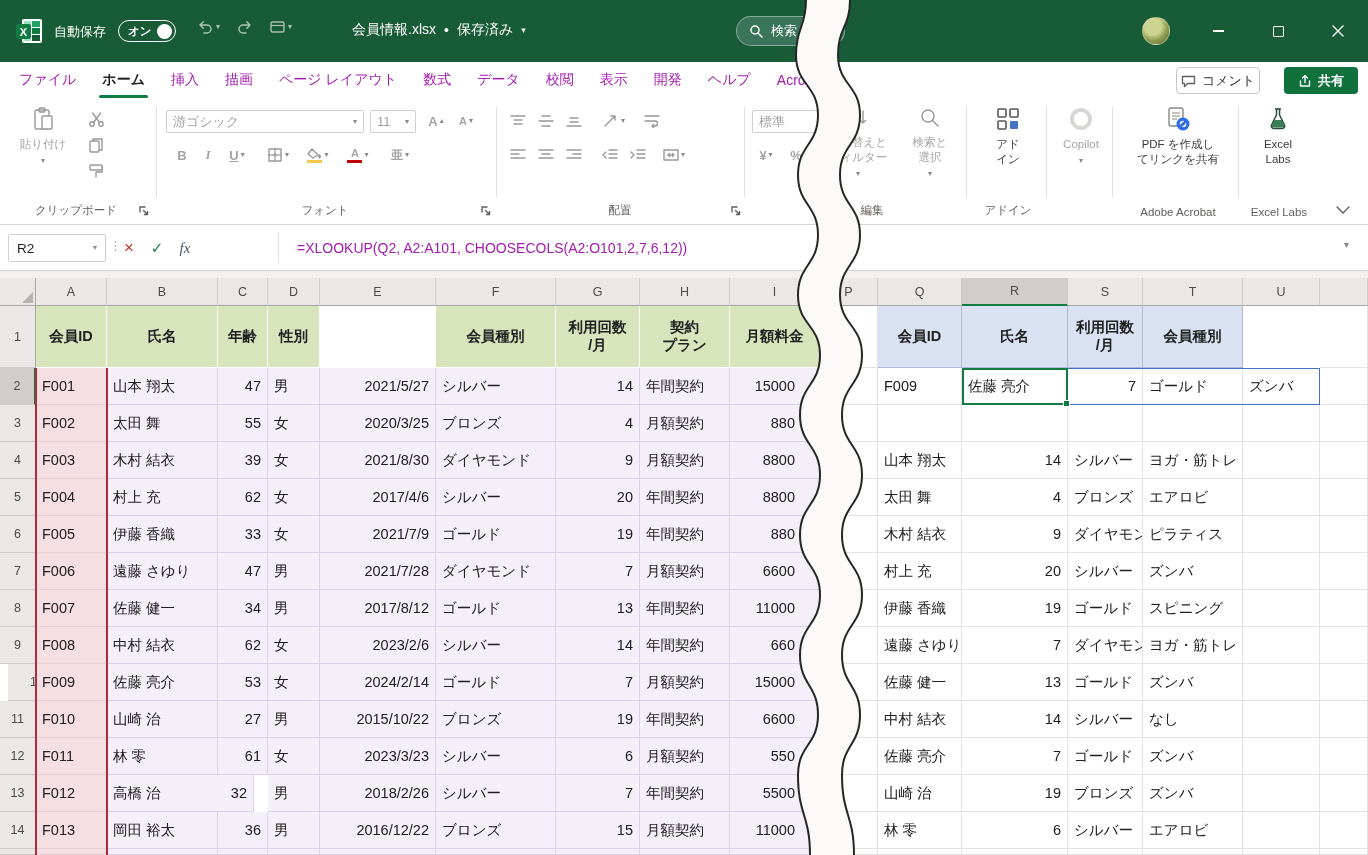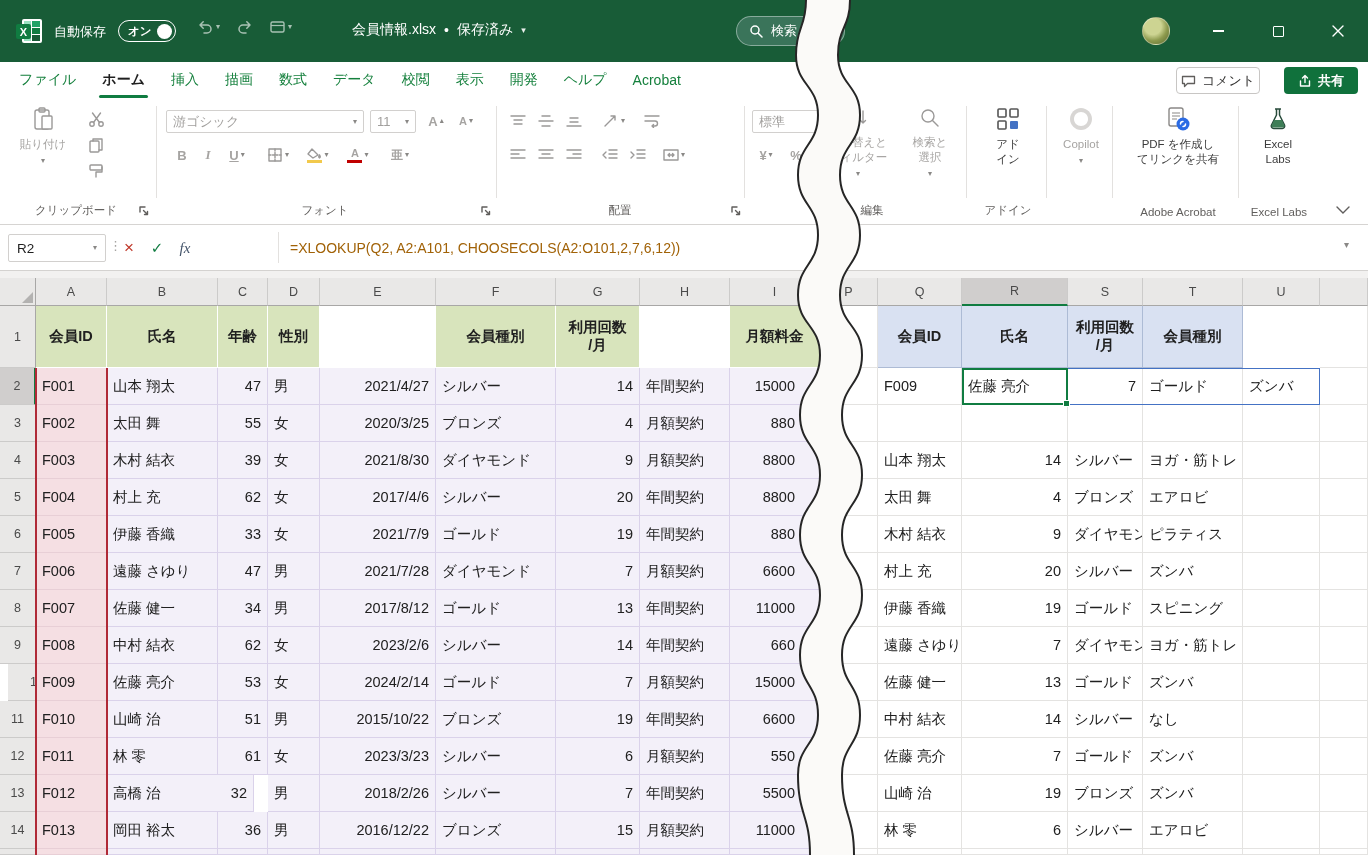--- a/index.html
+++ b/index.html
@@ -20,21 +20,21 @@
 #search-pill{position:absolute;left:736px;top:16px;width:109px;height:30px;background:#3A745A;border:1px solid rgba(255,255,255,.4);border-radius:15px;display:flex;align-items:center;gap:8px;padding:0 12px;font-size:13px}
 #avatar{position:absolute;left:1142px;top:17px;width:28px;height:28px;border-radius:50%;background:radial-gradient(circle at 38% 32%,#CDD492 0 35%,#8D9A4E 60%,#55642B 100%);border:1px solid rgba(255,255,255,.35)}
 .winbtn{position:absolute;top:0;width:60px;height:62px;display:flex;align-items:center;justify-content:center}
 #btn-min{left:1188px}#btn-max{left:1248px}#btn-close{left:1308px}
 #btn-min .bar{width:11px;height:1.5px;background:#fff}
 #btn-max .box{width:11px;height:11px;border:1.3px solid #fff;border-radius:1px}
 
 
 #tabsrow{position:absolute;left:0;top:62px;width:1368px;height:36px;background:#fff}
 #tabsrow .tabs{display:flex;height:100%;padding-left:6px}
-.tab{position:relative;display:flex;align-items:center;padding:0 13px;font-size:14px;color:#15803d;cursor:pointer;white-space:nowrap}
+.tab{position:relative;display:flex;align-items:center;padding:0 13px;font-size:14px;color:#a21caf;cursor:pointer;white-space:nowrap}
 .tab.active{font-weight:bold;color:#1f1f1f}
 .tab.active::after{content:"";position:absolute;left:10px;right:10px;bottom:0;height:3px;background:#107C41;border-radius:2px}
 #comment-btn{position:absolute;left:1176px;top:5px;width:84px;height:27px;border:1px solid #C8C6C4;border-radius:4px;background:#fff;display:flex;align-items:center;justify-content:center;gap:6px;font-size:13px;color:#323130}
 #share-btn{position:absolute;left:1284px;top:5px;width:74px;height:27px;border-radius:4px;background:#10713C;display:flex;align-items:center;justify-content:center;gap:6px;font-size:13px;color:#fff;font-weight:bold}
 
 
 #ribbon{position:absolute;left:0;top:98px;width:1368px;height:127px;background:#fff;border-bottom:1px solid #D6D4D2}
 .vsep{position:absolute;top:8px;bottom:26px;width:1px;background:#E3E1DF}
 .gfooter{position:absolute;bottom:6px;font-size:11.5px;color:#605E5C;text-align:center}
 .launcher{position:absolute;bottom:7px;width:14px;height:14px}
@@ -53,21 +53,21 @@
 
 #formularow{position:absolute;left:0;top:225px;width:1368px;height:46px;background:#fff;border-bottom:1px solid #D4D2D0}
 #namebox{position:absolute;left:8px;top:9px;width:98px;height:28px;border:1px solid #D2D0CE;display:flex;align-items:center;padding:12px 8px;font-size:13.5px;border-radius:2px}
 #namebox .chev{margin-left:auto}
 #fbar-split{position:absolute;left:109px;top:13px;font-size:13px;color:#A6A4A2;letter-spacing:-1px}
 .fbtn{position:absolute;top:9px;width:26px;height:28px;display:flex;align-items:center;justify-content:center;font-size:15px;cursor:pointer}
 #fx-cancel{left:116px;color:#C0392B;font-size:17px}
 #fx-enter{left:144px;color:#107C41}
 #fx-label{left:172px;color:#44546A;font-family:"Liberation Serif","DejaVu Serif",serif;font-style:italic;font-size:15px}
 #fbar-div{position:absolute;left:278px;top:7px;bottom:7px;width:1px;background:#E3E1DF}
-#formula-text{position:absolute;left:290px;top:0;height:46px;display:flex;align-items:center;font-size:14px;color:#a16207;white-space:pre}
+#formula-text{position:absolute;left:297px;top:0;height:46px;display:flex;align-items:center;font-size:14px;color:#a21caf;white-space:pre}
 #fbar-expand{position:absolute;left:1344px;top:15px;font-size:10px;color:#8A8886}
 
 
 #gapstrip{position:absolute;left:0;top:271px;width:1368px;height:7px;background:#F2F1F0}
 
 
 #grid{position:absolute;left:0;top:278px;width:1368px;height:577px;background:#fff;overflow:hidden}
 .gc{position:absolute;display:flex;align-items:center;padding:0 6px;font-size:14.5px;color:#202020;white-space:nowrap;overflow:hidden}
 .ar{justify-content:flex-end}
 .padI{padding-right:24px}
@@ -149,20 +149,21 @@
       </svg>
   </div>
 </div>
 
 <div id="tabsrow">
   <div class="tabs">
     <span class="tab">ファイル</span>
     <span class="tab active">ホーム</span>
     <span class="tab">挿入</span>
     <span class="tab">描画</span>
+    <span class="tab">ページ レイアウト</span>
     <span class="tab">数式</span>
     <span class="tab">データ</span>
     <span class="tab">校閲</span>
     <span class="tab">表示</span>
     <span class="tab">開発</span>
     <span class="tab">ヘルプ</span>
     <span class="tab">Acrobat</span>
   </div>
   <div id="comment-btn">
     <svg width="15" height="14" viewBox="0 0 15 14">
@@ -484,33 +485,35 @@
     <div class="gc rowh" style="left: 0px; top: 497px; width: 36px; height: 37px;">13</div>
     <div class="gc rowh" style="left: 0px; top: 534px; width: 36px; height: 37px;">14</div>
     <div class="gc rowh" style="left: 0px; top: 571px; width: 36px; height: 6px;"></div>
     <div class="gc lh wrap" style="left: 36px; top: 28px; width: 71px; height: 62px;">会員ID</div>
     <div class="gc lh wrap" style="left: 107px; top: 28px; width: 111px; height: 62px;">氏名</div>
     <div class="gc lh wrap" style="left: 218px; top: 28px; width: 50px; height: 62px;">年齢</div>
     <div class="gc lh wrap" style="left: 268px; top: 28px; width: 52px; height: 62px;">性別</div>
     <div class="gc lh wrap" style="left: 436px; top: 28px; width: 120px; height: 62px;">会員種別</div>
     <div class="gc lh wrap" style="left: 556px; top: 28px; width: 84px; height: 62px;">利用回数
 /月</div>
+    <div class="gc lh wrap" style="left: 640px; top: 28px; width: 90px; height: 62px;">契約
+プラン</div>
     <div class="gc lh wrap" style="left: 730px; top: 28px; width: 90px; height: 62px;">月額料金</div>
     <div class="gc def" style="left: 820px; top: 28px; width: 58px; height: 62px;"></div>
     <div class="gc rh wrap" style="left: 878px; top: 28px; width: 84px; height: 62px;">会員ID</div>
     <div class="gc rh wrap" style="left: 962px; top: 28px; width: 106px; height: 62px;">氏名</div>
     <div class="gc rh wrap" style="left: 1068px; top: 28px; width: 75px; height: 62px;">利用回数
 /月</div>
     <div class="gc rh wrap" style="left: 1143px; top: 28px; width: 100px; height: 62px;">会員種別</div>
     <div class="gc def" style="left: 1320px; top: 28px; width: 48px; height: 62px;"></div>
     <div class="gc la" style="left: 36px; top: 90px; width: 71px; height: 37px;">F001</div>
     <div class="gc lb" style="left: 107px; top: 90px; width: 111px; height: 37px;">山本 翔太</div>
     <div class="gc lb ar" style="left: 218px; top: 90px; width: 50px; height: 37px;">47</div>
     <div class="gc lb" style="left: 268px; top: 90px; width: 52px; height: 37px;">男</div>
-    <div class="gc lb ar" style="left: 320px; top: 90px; width: 116px; height: 37px;">2021/4/27</div>
+    <div class="gc lb ar" style="left: 320px; top: 90px; width: 116px; height: 37px;">2021/5/27</div>
     <div class="gc lb" style="left: 436px; top: 90px; width: 120px; height: 37px;">シルバー</div>
     <div class="gc lb ar" style="left: 556px; top: 90px; width: 84px; height: 37px;">14</div>
     <div class="gc lb" style="left: 640px; top: 90px; width: 90px; height: 37px;">年間契約</div>
     <div class="gc lb ar padI" style="left: 730px; top: 90px; width: 90px; height: 37px;">15000</div>
     <div class="gc def" style="left: 820px; top: 90px; width: 58px; height: 37px;"></div>
     <div class="gc def" style="left: 878px; top: 90px; width: 84px; height: 37px;">F009</div>
     <div class="gc def" style="left: 962px; top: 90px; width: 106px; height: 37px;">佐藤 亮介</div>
     <div class="gc def ar" style="left: 1068px; top: 90px; width: 75px; height: 37px;">7</div>
     <div class="gc def" style="left: 1143px; top: 90px; width: 100px; height: 37px;">ゴールド</div>
     <div class="gc def" style="left: 1243px; top: 90px; width: 77px; height: 37px;">ズンバ</div>
@@ -638,21 +641,21 @@
     <div class="gc lb ar padI" style="left: 730px; top: 386px; width: 90px; height: 37px;">15000</div>
     <div class="gc def" style="left: 820px; top: 386px; width: 58px; height: 37px;"></div>
     <div class="gc def" style="left: 878px; top: 386px; width: 84px; height: 37px;">佐藤 健一</div>
     <div class="gc def ar" style="left: 962px; top: 386px; width: 106px; height: 37px;">13</div>
     <div class="gc def" style="left: 1068px; top: 386px; width: 75px; height: 37px;">ゴールド</div>
     <div class="gc def" style="left: 1143px; top: 386px; width: 100px; height: 37px;">ズンバ</div>
     <div class="gc def" style="left: 1243px; top: 386px; width: 77px; height: 37px;"></div>
     <div class="gc def" style="left: 1320px; top: 386px; width: 48px; height: 37px;"></div>
     <div class="gc la" style="left: 36px; top: 423px; width: 71px; height: 37px;">F010</div>
     <div class="gc lb" style="left: 107px; top: 423px; width: 111px; height: 37px;">山崎 治</div>
-    <div class="gc lb ar" style="left: 218px; top: 423px; width: 50px; height: 37px;">51</div>
+    <div class="gc lb ar" style="left: 218px; top: 423px; width: 50px; height: 37px;">27</div>
     <div class="gc lb" style="left: 268px; top: 423px; width: 52px; height: 37px;">男</div>
     <div class="gc lb ar" style="left: 320px; top: 423px; width: 116px; height: 37px;">2015/10/22</div>
     <div class="gc lb" style="left: 436px; top: 423px; width: 120px; height: 37px;">ブロンズ</div>
     <div class="gc lb ar" style="left: 556px; top: 423px; width: 84px; height: 37px;">19</div>
     <div class="gc lb" style="left: 640px; top: 423px; width: 90px; height: 37px;">年間契約</div>
     <div class="gc lb ar padI" style="left: 730px; top: 423px; width: 90px; height: 37px;">6600</div>
     <div class="gc def" style="left: 820px; top: 423px; width: 58px; height: 37px;"></div>
     <div class="gc def" style="left: 878px; top: 423px; width: 84px; height: 37px;">中村 結衣</div>
     <div class="gc def ar" style="left: 962px; top: 423px; width: 106px; height: 37px;">14</div>
     <div class="gc def" style="left: 1068px; top: 423px; width: 75px; height: 37px;">シルバー</div>

